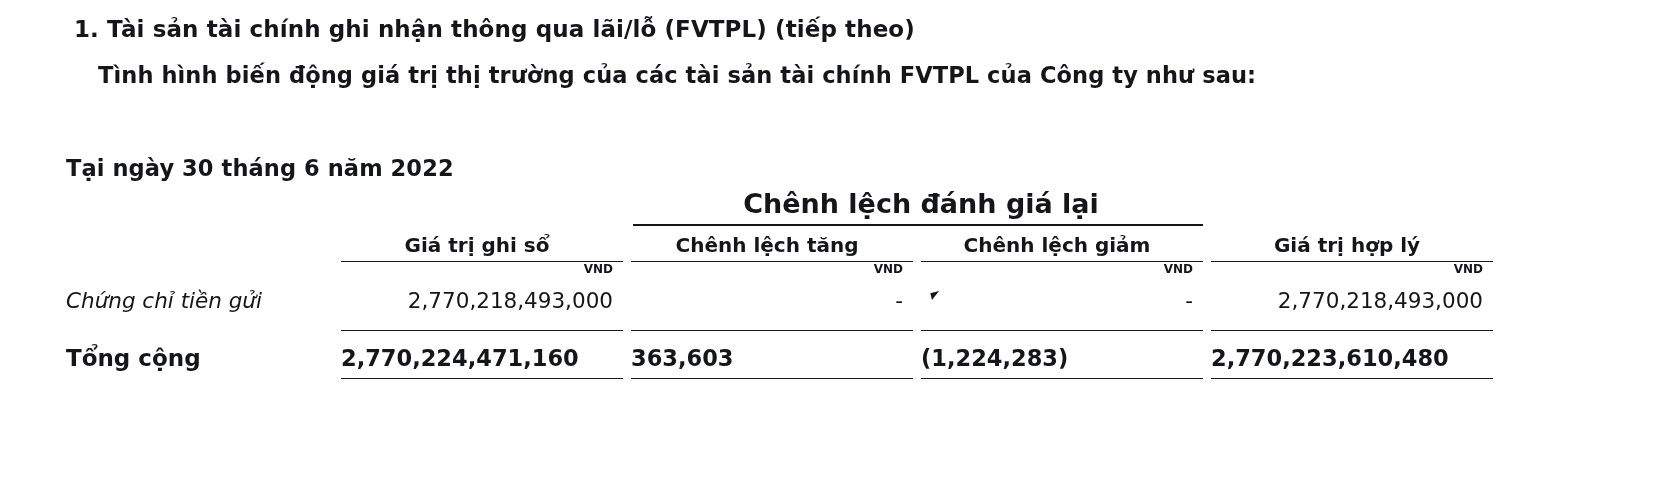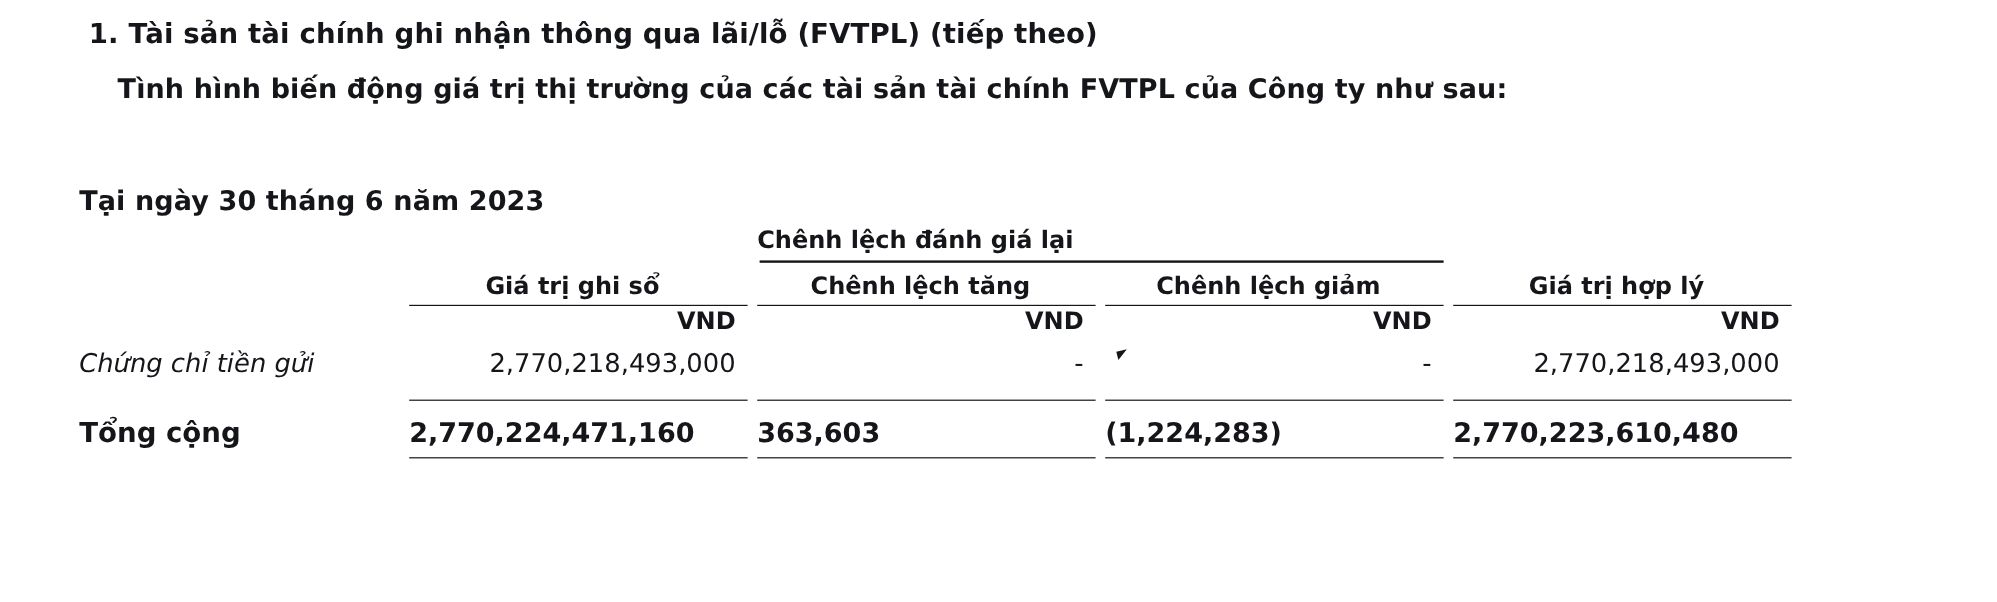--- a/index.html
+++ b/index.html
@@ -62,22 +62,22 @@
     table-layout: fixed;
   }
   table.fin td {
     padding: 0;
     vertical-align: bottom;
   }
   col.c-label { width: 275px; }
   col.c-num   { width: 290px; }
 
   .spangroup-cell {
-    text-align: left;
-    font-size: 20px;
+    text-align: center;
+    font-size: 27px;
     font-weight: bold;
     padding-bottom: 4px !important;
   }
   .rule-row td {
     height: 3px;
     font-size: 0;
     line-height: 0;
   }
   .rule {
     height: 2px;
@@ -90,21 +90,21 @@
   }
   .colhead {
     text-align: center;
     font-size: 20px;
     font-weight: bold;
     padding: 7px 18px 3px 0 !important;
     white-space: nowrap;
   }
   .unit {
     text-align: right;
-    font-size: 20px;
+    font-size: 12px;
     font-weight: bold;
     padding: 0 18px 6px 0 !important;
     white-space: nowrap;
   }
   .row-label {
     font-size: 21.5px;
     padding: 6px 0 6px 0 !important;
     white-space: nowrap;
   }
   .row-label.italic { font-style: italic; margin-top: 32px; }
@@ -140,21 +140,21 @@
     transform: rotate(-14deg);
   }
 </style>
 </head>
 <body>
 
 <div class="page">
 
   <div class="heading-1">1. Tài sản tài chính ghi nhận thông qua lãi/lỗ (FVTPL) (tiếp theo)</div>
   <div class="heading-2">Tình hình biến động giá trị thị trường của các tài sản tài chính FVTPL của Công ty như sau:</div>
-  <div class="date-line">Tại ngày 30 tháng 6 năm 2023</div>
+  <div class="date-line">Tại ngày 30 tháng 6 năm 2022</div>
 
   <div class="table-wrap">
     <table class="fin">
       <colgroup>
         <col class="c-label">
         <col class="c-num">
         <col class="c-num">
         <col class="c-num">
         <col class="c-num">
       </colgroup>

